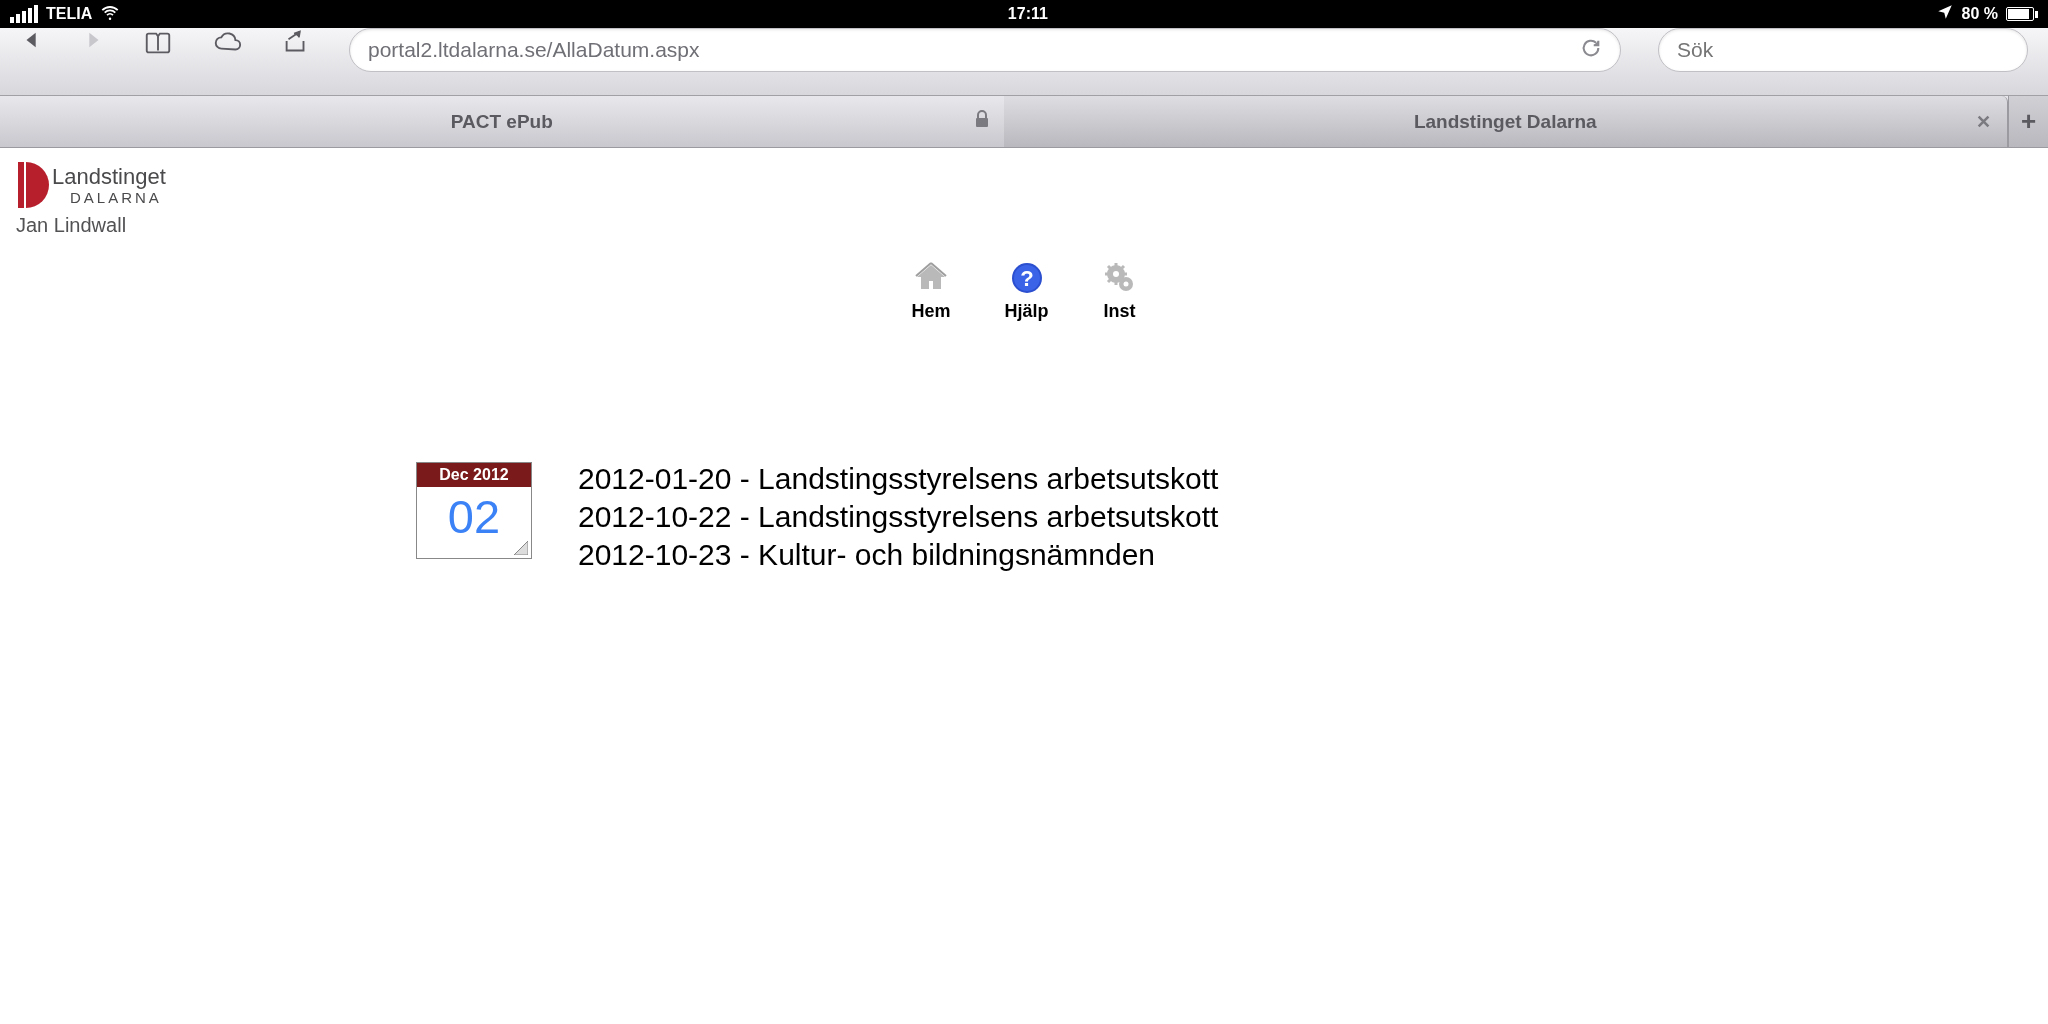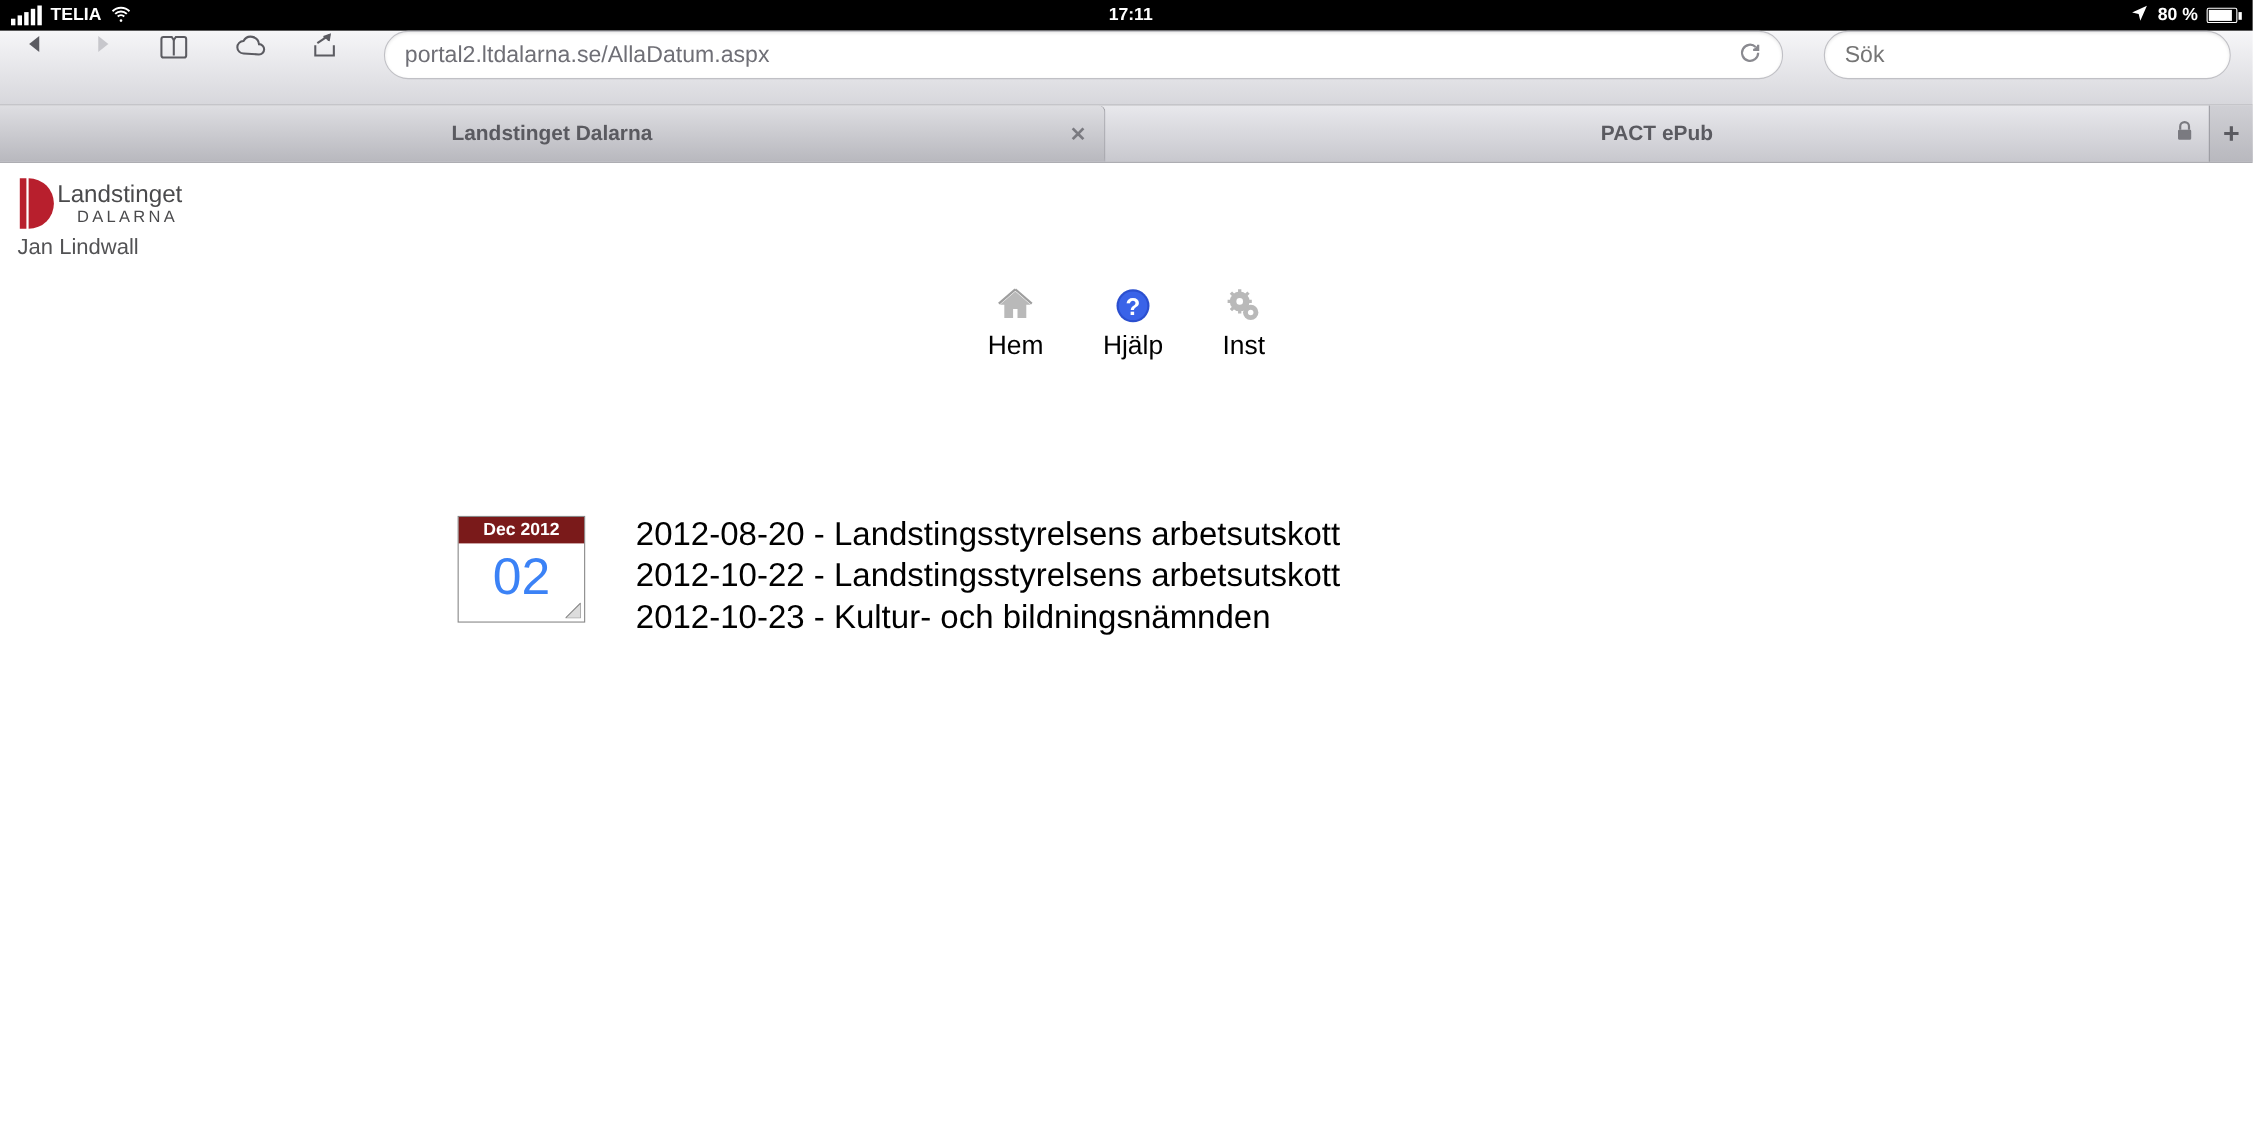--- a/index.html
+++ b/index.html
@@ -47,21 +47,21 @@
   .logo-row { display: flex; align-items: center; gap: 2px; }
   .logo-mark { width: 34px; height: 50px; }
   .logo-text { display: flex; flex-direction: column; line-height: 1; }
   .logo-text .line1 { font-size: 22px; color: #4a4a4c; }
   .logo-text .line2 { font-size: 15px; letter-spacing: 3px; color: #4a4a4c; margin-left: 18px; margin-top: 2px; }
   .username { font-size: 20px; color: #525254; margin-top: 4px; }
   
   .nav-icons { display: flex; justify-content: center; gap: 54px; margin-top: 24px; }
   .nav-item { display: flex; flex-direction: column; align-items: center; gap: 6px; }
   .nav-item-icon { width: 34px; height: 34px; display: flex; align-items: center; justify-content: center; }
-  .nav-item-label { font-size: 24px; color: #000; }
+  .nav-item-label { font-size: 18px; color: #000; font-weight: bold; }
   
   .content { display: flex; gap: 46px; margin: 140px 0 0 400px; align-items: flex-start; }
   .calendar-widget { width: 116px; border: 1px solid #888; background: #fff; position: relative; }
   .cal-header { background: #7a1a1a; color: #fff; text-align: center; font-size: 16px; padding: 3px 0; font-weight: bold; }
   .cal-day { font-size: 47px; font-weight: 400; text-align: center; padding: 2px 0 14px 0; color: #3b82f6; }
   .cal-corner { position: absolute; right: 3px; bottom: 3px; width: 14px; height: 14px; }
   .cal-corner svg { width: 14px; height: 14px; }
   
   .event-list { display: flex; flex-direction: column; gap: 4px; }
   .event-item { font-size: 30px; color: #000; }
@@ -139,32 +139,32 @@
           <path d="M20 4v5h-5" fill="#8a8a90"></path>
         </svg>
     </span>
   </div>
   <div class="search-bar">
     <input type="text" placeholder="Sök" style="">
   </div>
 </div>
 
 <div class="tab-bar">
-  <div class="tab active">
-    <span>Landstinget Dalarna</span>
-    <span class="tab-close">✕</span>
-  </div>
   <div class="tab">
     <span>PACT ePub</span>
     <span class="tab-lock">
       <svg viewBox="0 0 16 18" fill="#7a7a80">
           <rect x="2" y="8" width="12" height="9" rx="1"></rect>
           <path d="M4 8V5a4 4 0 018 0v3" fill="none" stroke="#7a7a80" stroke-width="2"></path>
         </svg>
     </span>
+  </div>
+  <div class="tab active">
+    <span>Landstinget Dalarna</span>
+    <span class="tab-close">✕</span>
   </div>
   <div class="add-tab">+</div>
 </div>
 
 <div class="page">
   <div class="logo-block">
     <div class="logo-row">
       <svg class="logo-mark" viewBox="0 0 34 50">
         <path d="M2 2 h6 v46 h-6 z" fill="#b81f2d"></path>
         <path d="M10 2 a23 23 0 0 1 0 46 z" fill="#b81f2d"></path>
@@ -216,18 +216,18 @@
     <div class="calendar-widget">
       <div class="cal-header">Dec 2012</div>
       <div class="cal-day">02</div>
       <span class="cal-corner">
         <svg viewBox="0 0 14 14">
             <path d="M0 14L14 0v14z" fill="#ddd" stroke="#888"></path>
           </svg>
       </span>
     </div>
     <div class="event-list">
-      <div class="event-item">2012-08-20 - Landstingsstyrelsens arbetsutskott</div>
+      <div class="event-item">2012-01-20 - Landstingsstyrelsens arbetsutskott</div>
       <div class="event-item">2012-10-22 - Landstingsstyrelsens arbetsutskott</div>
       <div class="event-item">2012-10-23 - Kultur- och bildningsnämnden</div>
     </div>
   </div>
 </div>
 
 </body></html>

